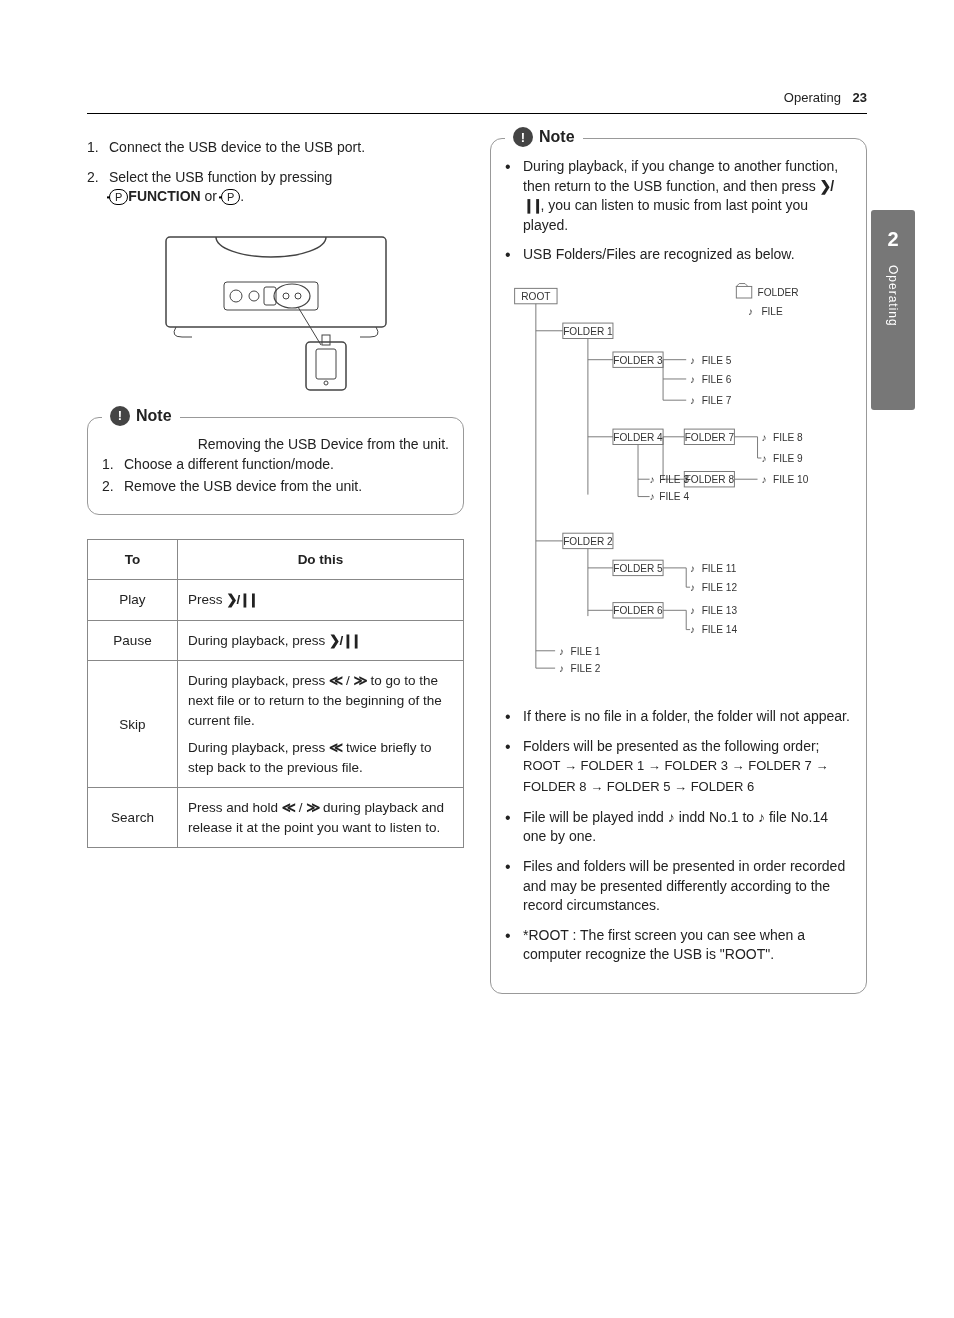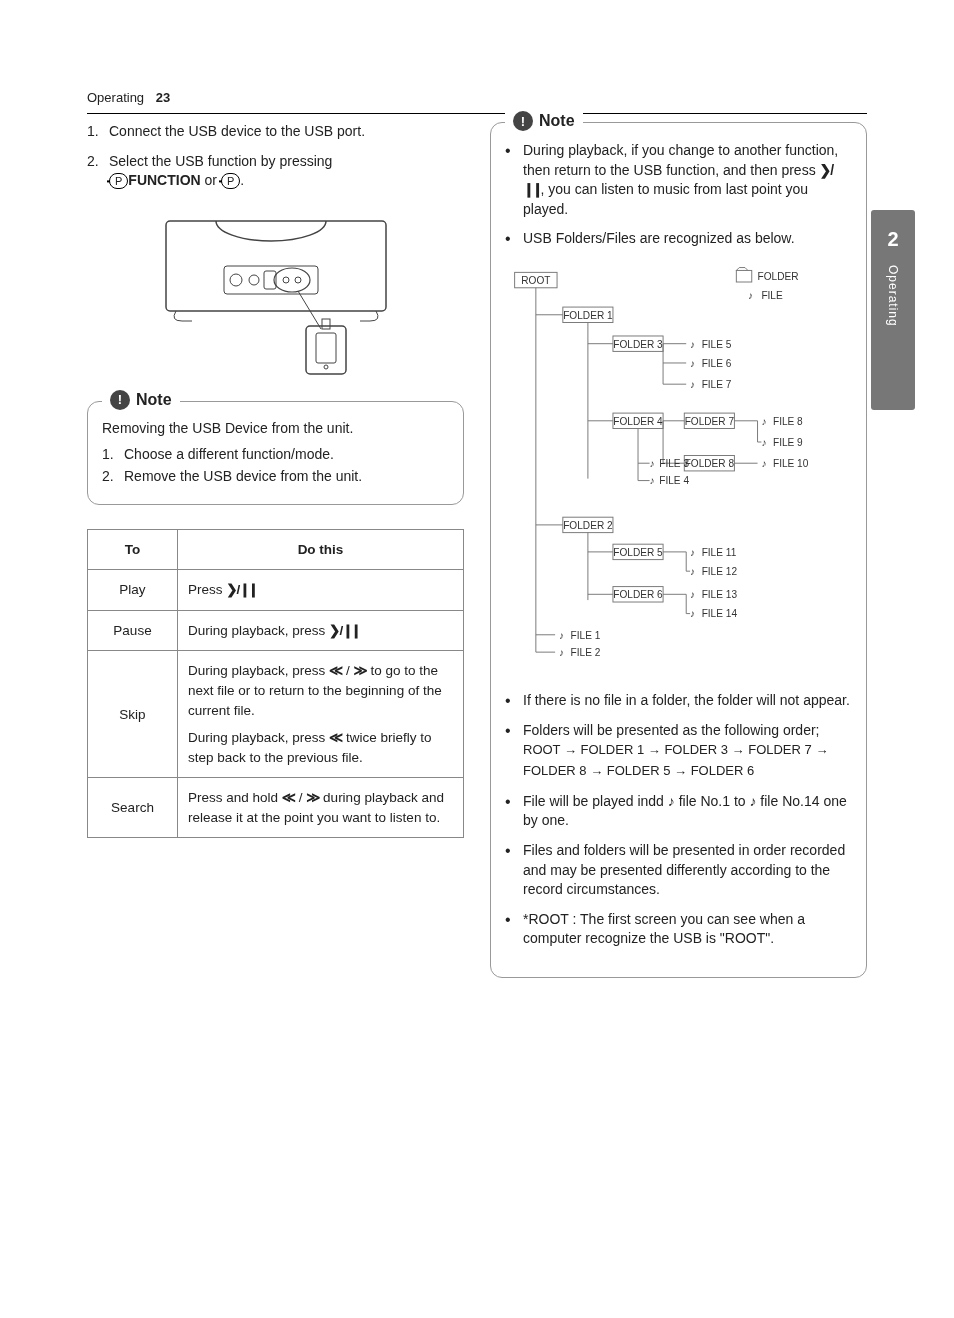--- a/index.html
+++ b/index.html
@@ -1,32 +1,32 @@
 <!DOCTYPE html>
 <html><head>
 <meta charset="utf-8">
 <style>
   * { box-sizing: border-box; margin: 0; padding: 0; }
   body { font-family: Arial, Helvetica, sans-serif; font-size: 14px; color: #222; background: #fff; width: 954px; position: relative; padding-top: 50px; }
   .page { position: relative; margin: 0 auto; width: 820px; padding: 40px 20px 40px 20px; }
-  .running-header { text-align: left; font-size: 13px; padding-bottom: 8px; border-bottom: 1px solid #000; margin-bottom: 8px; }
+  .running-header { text-align: right; font-size: 13px; padding-bottom: 8px; border-bottom: 1px solid #000; margin-bottom: 24px; }
   .running-header span.sec { margin-right: 8px; }
   .running-header span.pn { font-weight: bold; }
   .columns { display: flex; gap: 26px; }
   .col { flex: 1; min-width: 0; }
   h2.section { font-size: 21px; font-weight: bold; margin-bottom: 16px; }
   ol.steps { list-style: none; counter-reset: step; padding-left: 0; margin-bottom: 20px; }
   ol.steps > li { counter-increment: step; position: relative; padding-left: 22px; margin-bottom: 10px; line-height: 1.4; }
   ol.steps > li::before { content: counter(step) "."; position: absolute; left: 0; }
   .device-fig { display:flex; justify-content:center; margin: 6px 0 20px; }
   .device-svg { width: 260px; height: 170px; }
   .note-box { border: 1px solid #999; border-radius: 12px; padding: 18px 14px 14px; position: relative; margin-bottom: 24px; }
   .note-label { position: absolute; top: -12px; left: 14px; background: #fff; padding: 0 8px; display: flex; align-items: center; font-weight: bold; font-size: 16px; gap: 6px; }
   .note-badge { display: inline-flex; width: 20px; height: 20px; border-radius: 50%; background: #444; color: #fff; align-items:center; justify-content:center; font-size: 13px; font-weight: bold; }
-  .note-box p.lead { margin-bottom: 10px; }
+  .note-box p.lead { margin-bottom: 4px; text-align: right; }
   ol.sub { list-style: none; counter-reset: sub; padding-left: 0; }
   ol.sub > li { counter-increment: sub; position: relative; padding-left: 22px; margin-bottom: 6px; }
   ol.sub > li::before { content: counter(sub) "."; position: absolute; left: 0; }
   ul.bul { list-style: none; padding-left: 0; }
   ul.bul > li { position: relative; padding-left: 18px; margin-bottom: 10px; line-height: 1.4; }
   ul.bul > li::before { content: "•"; position: absolute; left: 0; font-size: 16px; line-height: 1; top: 2px; }
   table.ops { width: 100%; border-collapse: collapse; margin-top: 6px; }
   table.ops th, table.ops td { border: 1px solid #888; padding: 10px 10px; font-size: 13.5px; vertical-align: middle; line-height: 1.45; }
   table.ops th { font-weight: bold; text-align: center; background: #fff; }
   table.ops td.k { text-align: center; width: 90px; }
@@ -240,21 +240,21 @@
               <text x="68" y="386">FILE 1</text>
             <line x1="32" y1="400" x2="52" y2="400" stroke="#777"></line>
               <text x="56" y="404">♪</text>
               <text x="68" y="404">FILE 2</text>
           </svg>
         </div>
 
         <ul class="bul">
             <li><span>If there is no file in a folder, the folder will not appear.</span></li>
             <li><span>Folders will be presented as the following order;</span><div class="folder-order"><span>ROOT </span> <span class="arrow">→</span> <span> FOLDER 1 </span> <span class="arrow">→</span> <span> FOLDER 3 </span> <span class="arrow">→</span> <span> FOLDER 7 </span> <span class="arrow">→</span> <span> FOLDER 8 </span> <span class="arrow">→</span> <span> FOLDER 5 </span> <span class="arrow">→</span> <span> FOLDER 6</span></div></li>
-            <li><span>File will be played indd </span><span>♪</span><span> file No.1 to </span><span>♪</span><span> file No.14 one by one.</span></li>
+            <li><span>File will be played indd </span><span>♪</span><span> indd No.1 to </span><span>♪</span><span> file No.14 one by one.</span></li>
             <li><span>Files and folders will be presented in order recorded and may be presented differently according to the record circumstances.</span></li>
             <li><span>*ROOT : The first screen you can see when a computer recognize the USB is "ROOT".</span></li>
           </ul>
       </div>
     </div>
 
   </div>
 
   <div class="footer">
     <span>ND8520-FA.BUSALLK_ENG.indd   23</span>

